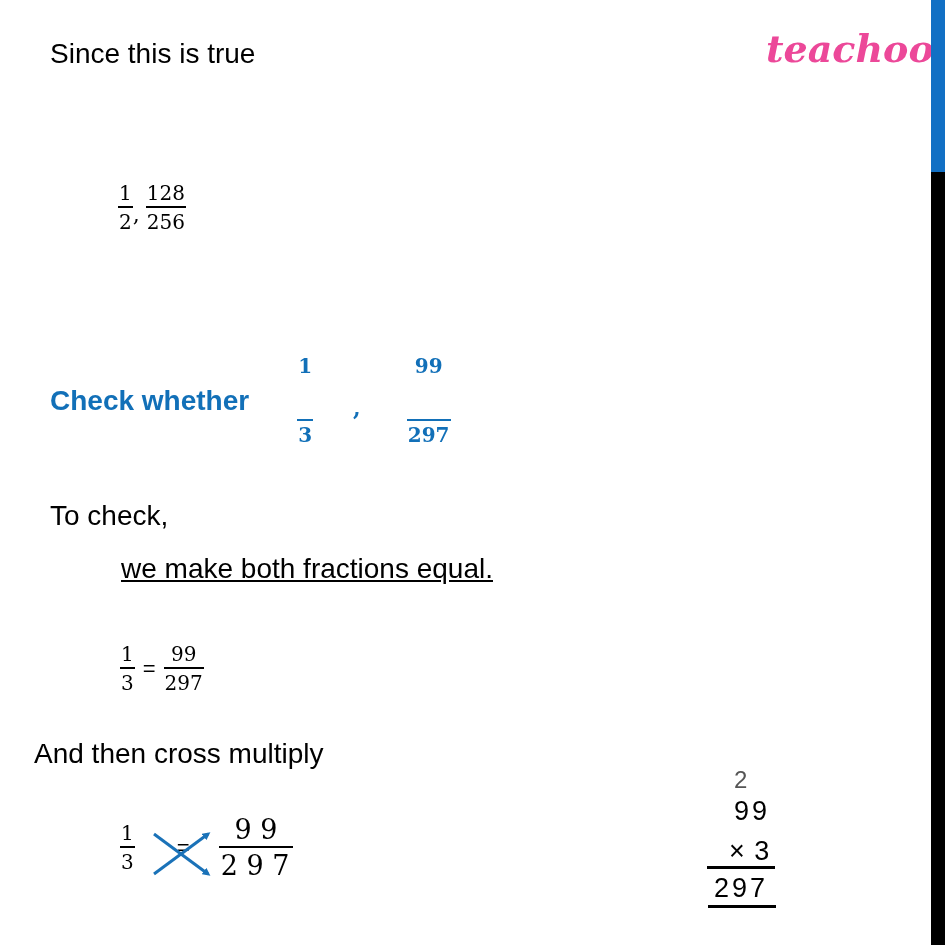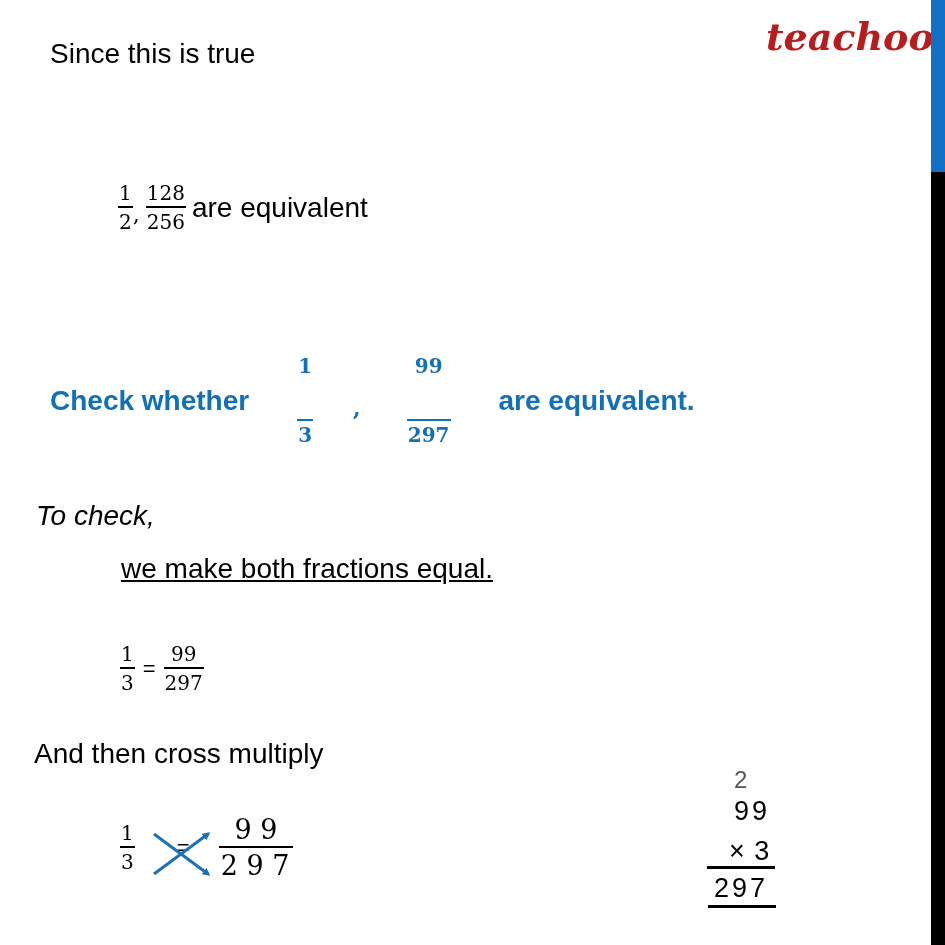--- a/index.html
+++ b/index.html
@@ -15,21 +15,21 @@
     display: inline-flex; flex-direction: column; align-items: center;
     vertical-align: middle; font-size: 20px;
   }
   .frac .num { padding: 0 1px 3px 1px; line-height: 1; }
   .frac .den { padding: 4px 1px 0 1px; line-height: 1; border-top: 2px solid currentColor; }
   .rowflex { display: flex; align-items: center; }
   .blue { color: #1270b8; }
   .bold { font-weight: bold; gap: 40px; }
   .logo {
     font-family: "DejaVu Serif", serif; font-style: italic; font-weight: bold;
-    font-size: 38px; letter-spacing: 0px; color: #b91c1c;
+    font-size: 38px; letter-spacing: 0px; color: #ec4899; margin-top: 12px;
   }
   .sidebar-blue { position: absolute; left: 931px; top: 0; width: 14px; height: 172px; background: #1270c4; }
   .sidebar-black { position: absolute; left: 931px; top: 172px; width: 14px; height: 773px; background: #000; }
   .mult { font-size: 27px; font-family: "Liberation Sans", sans-serif; }
 </style>
 </head>
 <body>
 
 <div class="abs logo" style="left:766px; top:14px;">teachoo</div>
 
@@ -41,38 +41,36 @@
 <div class="abs rowflex txt" style="left:118px; top:183px;">
   <span class="frac serif">
     <span class="num">1</span>
     <span class="den">2</span>
   </span>
   <span class="serif" style="font-size:22px; margin:14px 6px 0 0;">,</span>
   <span class="frac serif">
     <span class="num">128</span>
     <span class="den">256</span>
   </span>
-  <span style="margin-left:6px;">are equivalent</span>
 </div>
 
 <div class="abs rowflex txt blue bold" style="left:50px; top:356px;">
   <span>Check whether</span>
   <span class="frac serif bold" style="margin-left:8px;">
     <span class="num">1</span>
     <span class="den">3</span>
   </span>
   <span class="serif" style="font-size:22px; margin:14px 6px 0 0;">,</span>
   <span class="frac serif bold">
     <span class="num">99</span>
     <span class="den">297</span>
   </span>
-  <span style="margin-left:8px;">are equivalent.</span>
 </div>
 
-<div class="abs txt" style="left:36px; top:502px;font-style:italic;">To check,</div>
+<div class="abs txt" style="left:50px; top:502px;">To check,</div>
 <div class="abs txt" style="left:121px; top:555px;text-decoration:underline;">we make both fractions equal.</div>
 
 <div class="abs rowflex txt" style="left:120px; top:644px;">
   <span class="frac serif">
     <span class="num">1</span>
     <span class="den">3</span>
   </span>
   <span style="font-size:22px; margin:0 8px;">=</span>
   <span class="frac serif">
     <span class="num">99</span>

